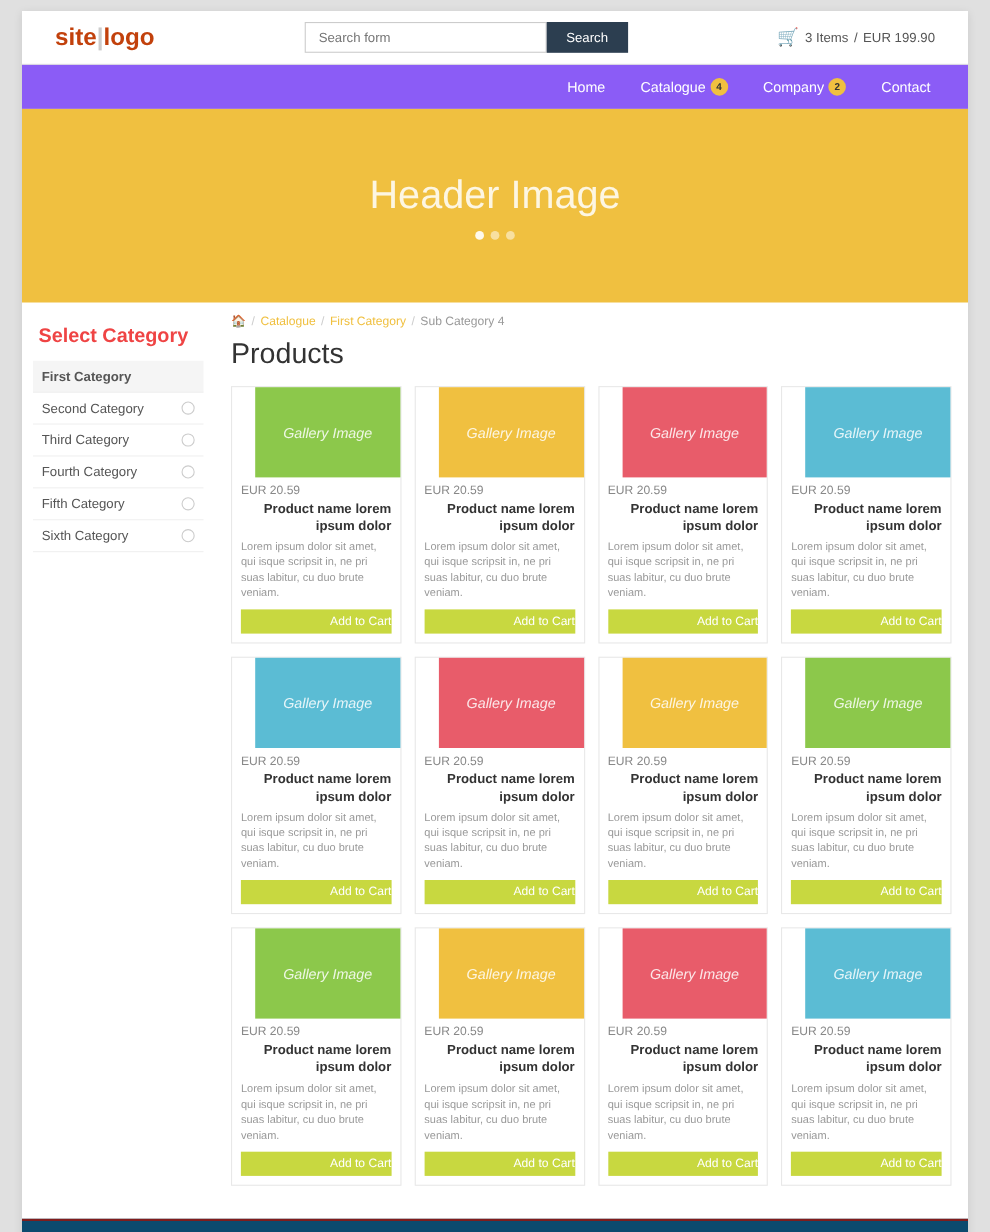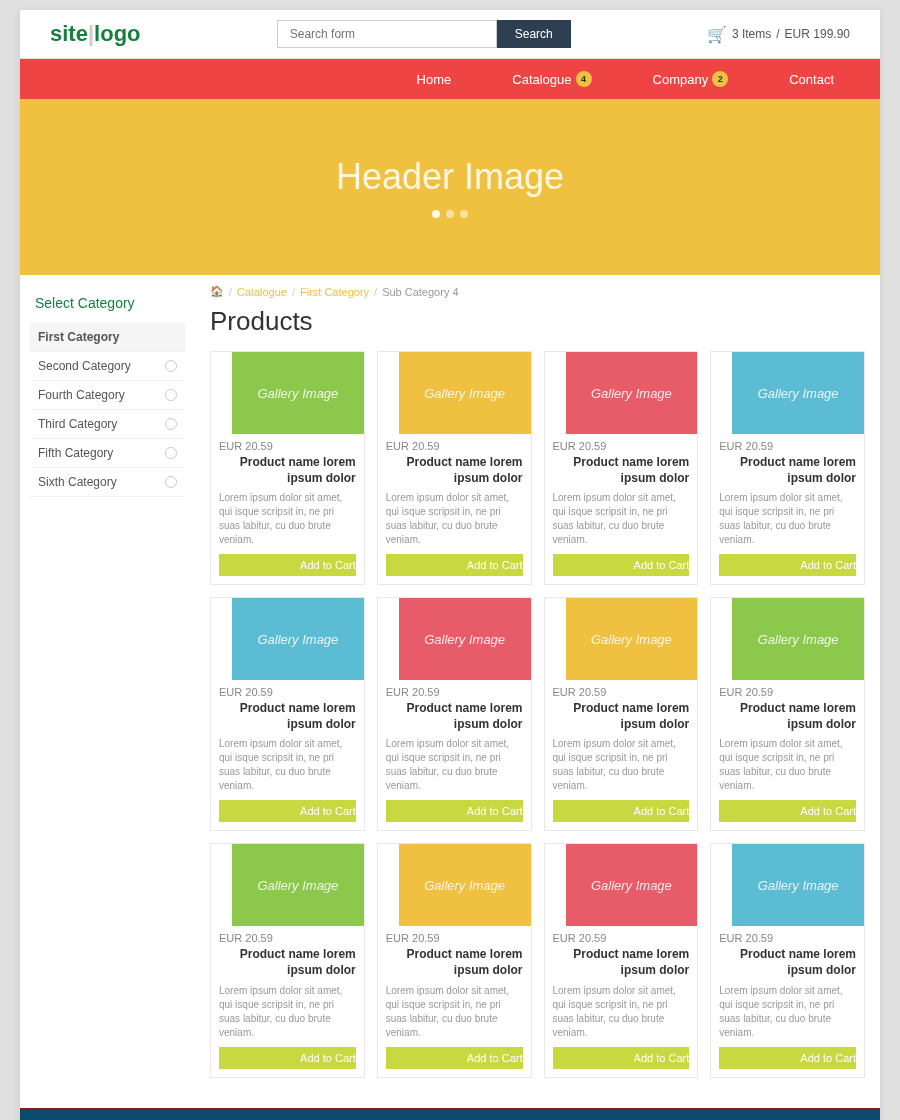--- a/index.html
+++ b/index.html
@@ -12,21 +12,21 @@
       padding: 10px 30px;
       display: flex;
       align-items: center;
       justify-content: space-between;
     }
     .site-logo {
       font-size: 22px;
       font-weight: bold;
       color: #333;
     }
-    .site-logo span { color: #15803d; }
+    .site-logo span { color: #c2410c; }
     .search-area { display: flex; align-items: center; gap: 0; border-radius: 14px; }
     .search-input {
       border: 1px solid #ccc;
       padding: 6px 12px;
       width: 220px;
       font-size: 12px;
       color: #999;
       outline: none;
     }
     .search-button {
@@ -35,26 +35,25 @@
       border: none;
       padding: 7px 18px;
       font-size: 12px;
       cursor: pointer;
     }
     .cart-info { font-size: 12px; color: #555; display: flex; align-items: center; gap: 5px; }
     .cart-icon { color: #f0c040; font-size: 16px; }
 
     
     .nav-bar {
-      background: #ef4444;
-      padding: 0 30px;
+      background: #8b5cf6;
+      padding: 0 18px;
       display: flex;
       justify-content: flex-end;
       align-items: center;
-      gap: 29px;
     }
     .nav-item {
       color: #fff;
       padding: 12px 16px;
       font-size: 13px;
       cursor: pointer;
       display: flex;
       align-items: center;
       gap: 4px;
     }
@@ -101,23 +100,23 @@
     }
 
     
     .sidebar {
       width: 175px;
       min-width: 175px;
       padding: 20px 10px;
       background: #fff;
     }
     .sidebar-title {
-      font-size: 14px;
-      font-weight: normal;
-      color: #15803d;
+      font-size: 18px;
+      font-weight: bold;
+      color: #ef4444;
       margin-bottom: 12px;
       padding-left: 5px;
     }
     .sidebar-item {
       display: flex;
       align-items: center;
       justify-content: space-between;
       padding: 7px 8px;
       font-size: 12px;
       color: #555;
@@ -282,22 +281,22 @@
       </div>
     </div>
 
     <div class="content-area">
 
       <div class="sidebar">
         <div class="sidebar-title">Select Category</div>
         <div id="sidebar-items-container">
             <div class="sidebar-item">First Category</div>
             <div class="sidebar-item">Second Category<div class="sidebar-radio"></div></div>
+            <div class="sidebar-item">Third Category<div class="sidebar-radio"></div></div>
             <div class="sidebar-item">Fourth Category<div class="sidebar-radio"></div></div>
-            <div class="sidebar-item">Third Category<div class="sidebar-radio"></div></div>
             <div class="sidebar-item">Fifth Category<div class="sidebar-radio"></div></div>
             <div class="sidebar-item">Sixth Category<div class="sidebar-radio"></div></div>
           </div>
       </div>
 
       <div class="products-area">
 
         <div class="breadcrumb">
           <span>🏠</span>
           <span class="breadcrumb-sep">/</span>

